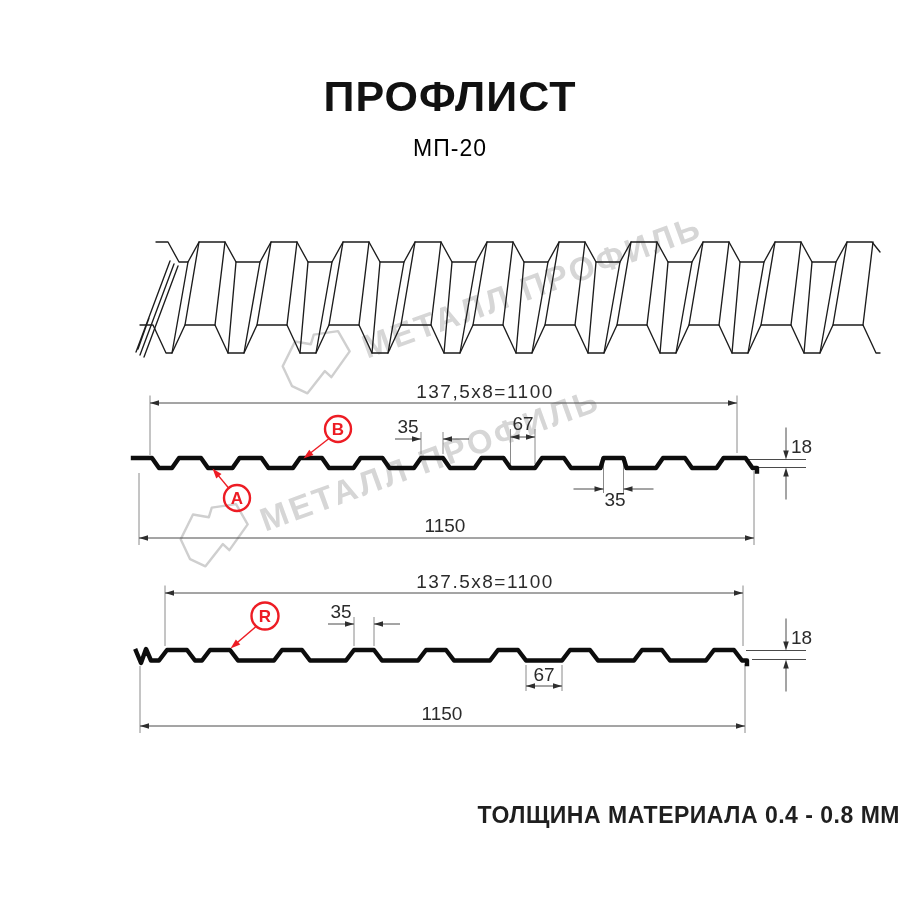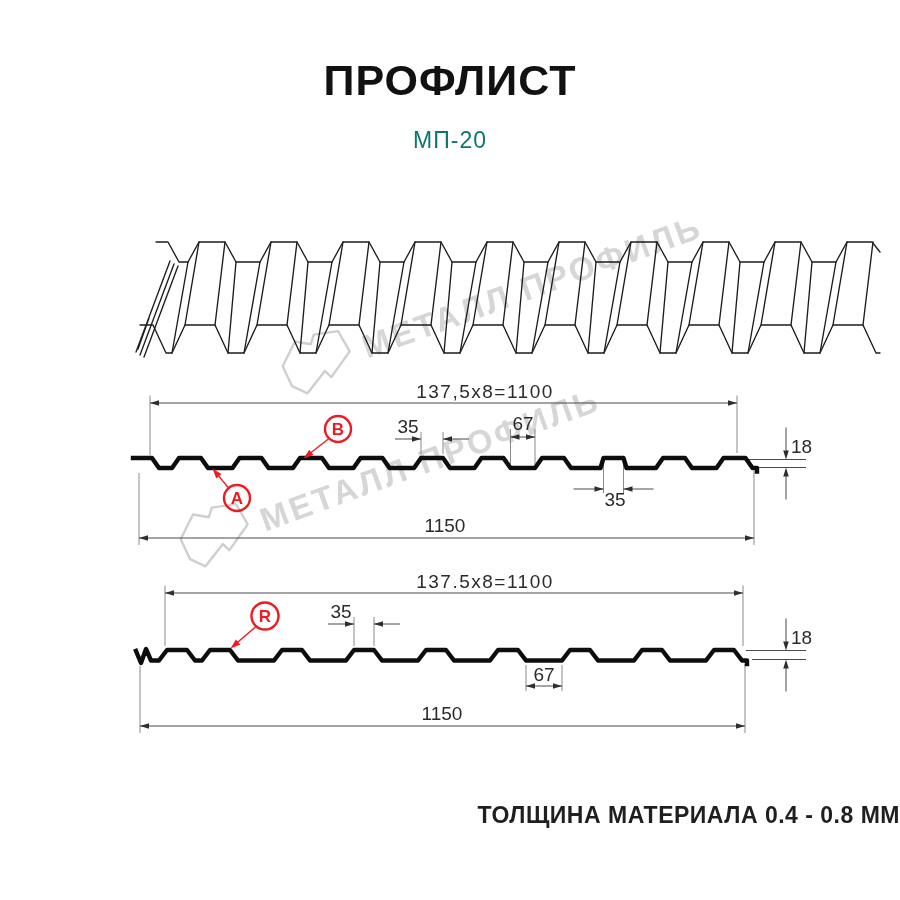--- a/index.html
+++ b/index.html
@@ -1,21 +1,21 @@
 <!DOCTYPE html>
 <html><head>
 <meta charset="utf-8">
 <style>
   html,body{margin:0;padding:0;background:#ffffff;}
   .page{position:relative;width:900px;height:900px;background:#ffffff;overflow:hidden;
         font-family:"Liberation Sans", sans-serif;}
-  .header{position:absolute;top:56px;left:0;width:900px;text-align:center;}
+  .header{position:absolute;top:72px;left:0;width:900px;text-align:center;}
   .title{font-size:43px;font-weight:800;color:#111;letter-spacing:1px;margin:0;
          font-family:"Liberation Sans", sans-serif;}
-  .subtitle{font-size:23px;font-weight:500;color:#0f766e;letter-spacing:1px;margin-top:22px;}
+  .subtitle{font-size:23px;font-weight:500;color:#000000;letter-spacing:1px;margin-top:14px;}
   .caption{position:absolute;top:802px;left:0;width:900px;text-align:right;
            font-size:23px;font-weight:600;color:#1f1f1f;letter-spacing:.5px;}
   svg{position:absolute;left:0;top:0;}
   
   .thin{stroke:#1c1c1c;stroke-width:1.35;fill:none;stroke-linejoin:round;stroke-linecap:round;}
   .prof{stroke:#0d0d0d;stroke-width:4.4;fill:none;stroke-linejoin:round;stroke-linecap:square;}
   .ext{stroke:#8a8a8a;stroke-width:1;}
   .dl{stroke:#4a4a4a;stroke-width:1;}
   .ah{fill:#2e2e2e;stroke:none;}
   text.dim{font-family:"Liberation Sans", sans-serif;font-size:19px;fill:#2b2b2b;}

